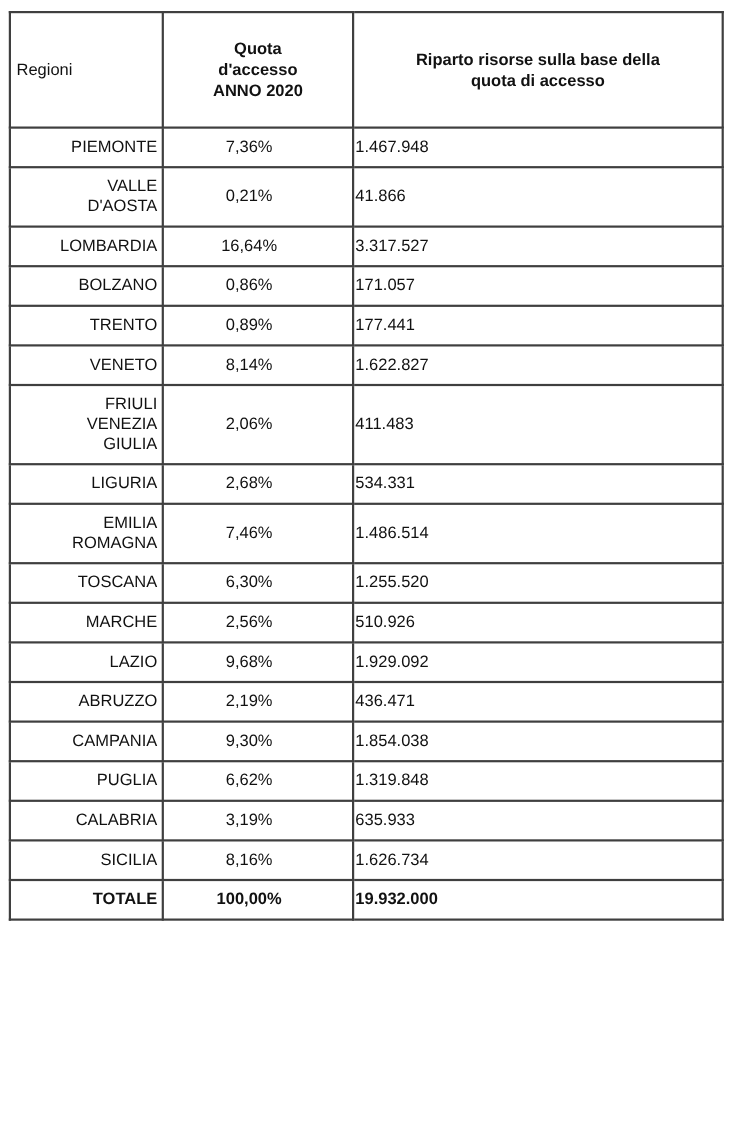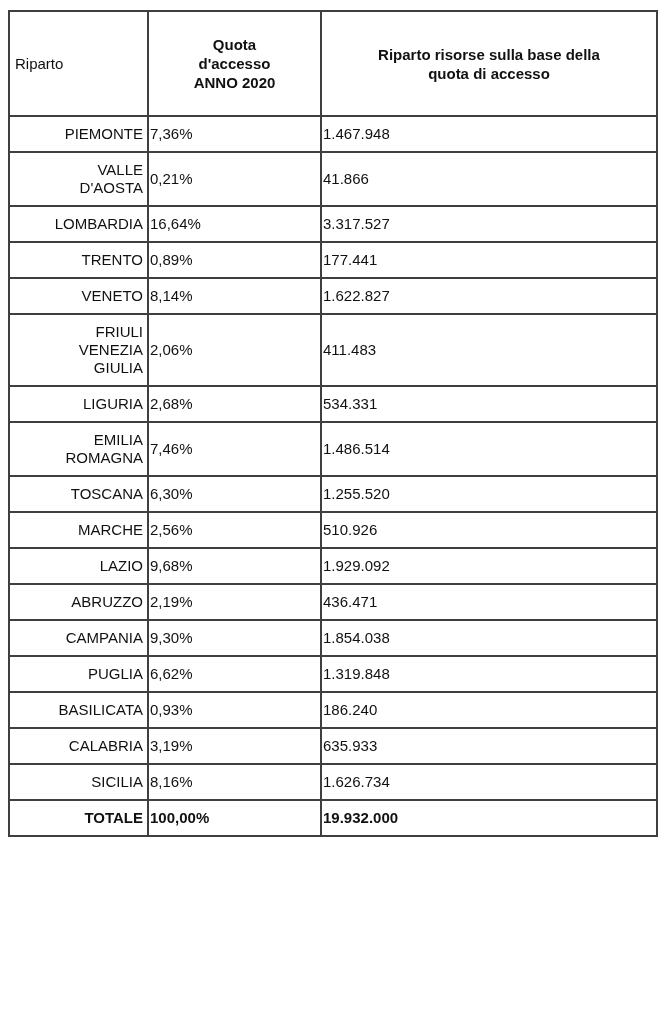--- a/index.html
+++ b/index.html
@@ -55,41 +55,41 @@
   tbody td, tfoot td {
     padding-top: 8px;
     padding-bottom: 8px;
   }
   td.cell-region {
     text-align: right;
     padding-left: 5px;
     padding-right: 4px;
   }
   td.cell-quota {
-    text-align: left;
+    text-align: center;
     padding-right: 17px;
   }
   td.cell-riparto {
     padding-right: 13px;
   }
   tfoot td { font-weight: 700; margin-top: 12px; }
 </style>
 </head>
 <body>
 
 <div class="page">
   <table class="riparto-table">
     <colgroup>
       <col class="c1">
       <col class="c2">
       <col class="c3">
     </colgroup>
     <thead>
       <tr>
-        <th class="th-region">Riparto</th>
+        <th class="th-region">Regioni</th>
         <th class="th-quota">Quota
 d'accesso
 ANNO 2020</th>
         <th class="th-riparto">Riparto risorse sulla base della
 quota di accesso</th>
       </tr>
     </thead>
     <tbody>
         <tr>
     <td class="cell-region">PIEMONTE</td>
@@ -99,20 +99,25 @@
         <tr>
     <td class="cell-region">VALLE
 D'AOSTA</td>
     <td class="cell-quota">0,21%</td>
     <td class="cell-riparto">41.866</td>
   </tr>
         <tr>
     <td class="cell-region">LOMBARDIA</td>
     <td class="cell-quota">16,64%</td>
     <td class="cell-riparto">3.317.527</td>
+  </tr>
+        <tr>
+    <td class="cell-region">BOLZANO</td>
+    <td class="cell-quota">0,86%</td>
+    <td class="cell-riparto">171.057</td>
   </tr>
         <tr>
     <td class="cell-region">TRENTO</td>
     <td class="cell-quota">0,89%</td>
     <td class="cell-riparto">177.441</td>
   </tr>
         <tr>
     <td class="cell-region">VENETO</td>
     <td class="cell-quota">8,14%</td>
     <td class="cell-riparto">1.622.827</td>
@@ -159,25 +164,20 @@
     <td class="cell-region">CAMPANIA</td>
     <td class="cell-quota">9,30%</td>
     <td class="cell-riparto">1.854.038</td>
   </tr>
         <tr>
     <td class="cell-region">PUGLIA</td>
     <td class="cell-quota">6,62%</td>
     <td class="cell-riparto">1.319.848</td>
   </tr>
         <tr>
-    <td class="cell-region">BASILICATA</td>
-    <td class="cell-quota">0,93%</td>
-    <td class="cell-riparto">186.240</td>
-  </tr>
-        <tr>
     <td class="cell-region">CALABRIA</td>
     <td class="cell-quota">3,19%</td>
     <td class="cell-riparto">635.933</td>
   </tr>
         <tr>
     <td class="cell-region">SICILIA</td>
     <td class="cell-quota">8,16%</td>
     <td class="cell-riparto">1.626.734</td>
   </tr>
       </tbody>

